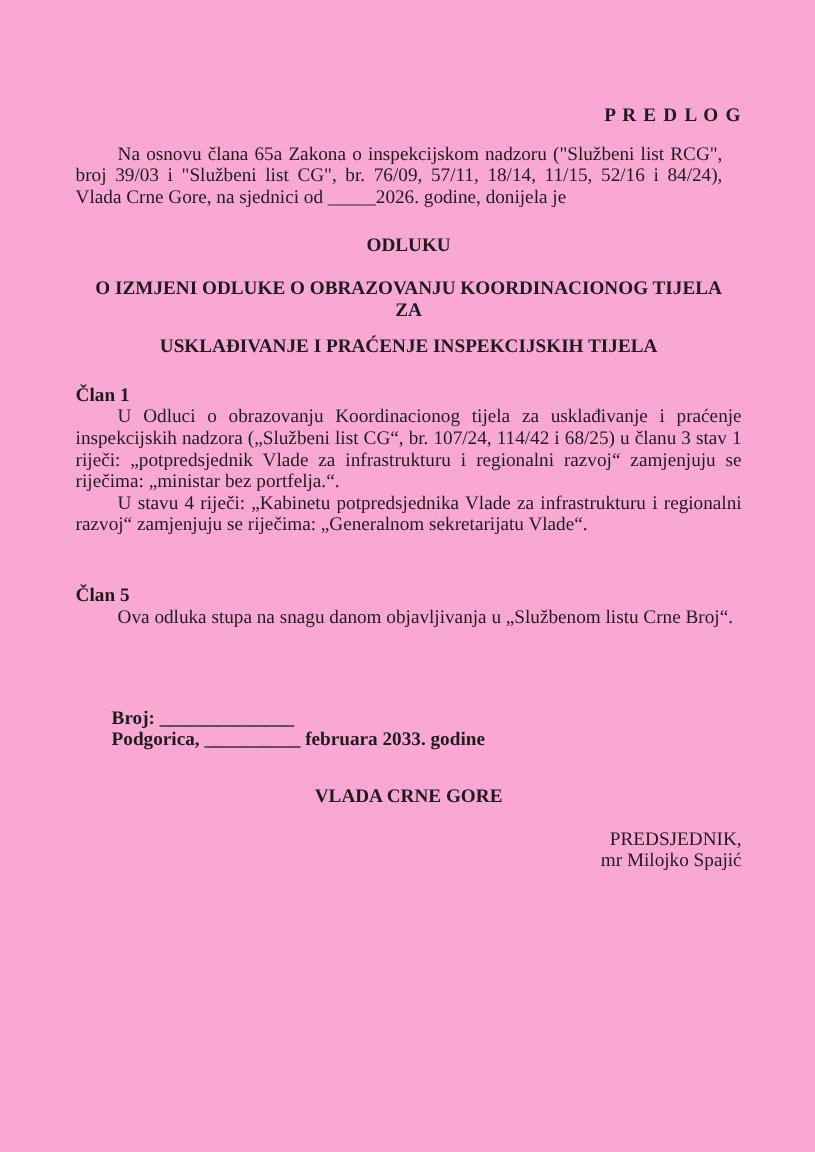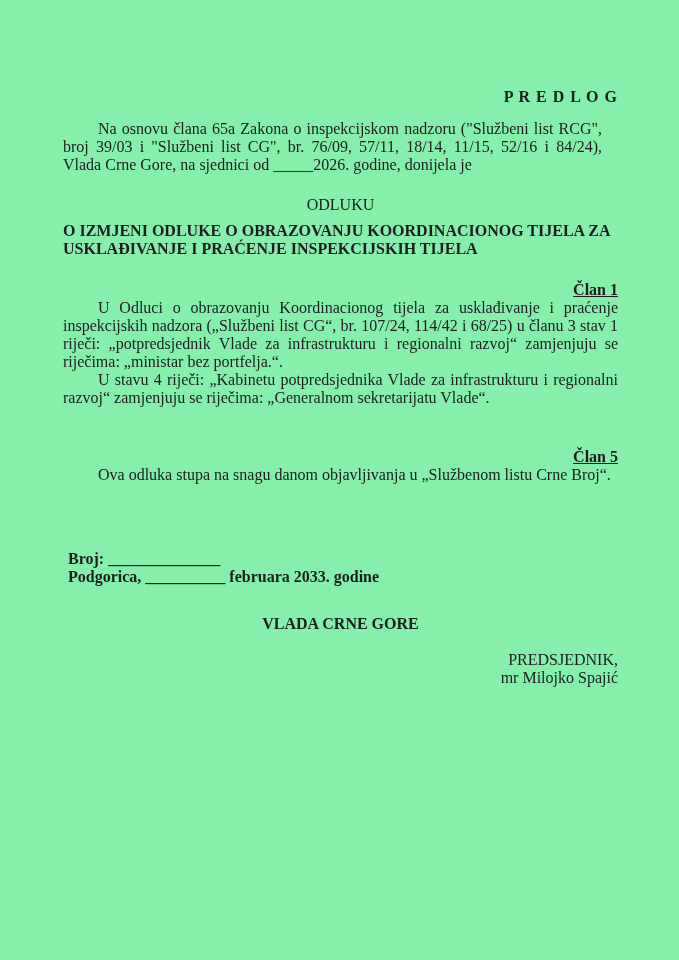--- a/index.html
+++ b/index.html
@@ -4,21 +4,21 @@
 <style>
   html, body {
     margin: 0;
     padding: 0;
     background: #ffffff;
   }
   .page {
     position: relative;
     width: 679px;
     height: 960px;
-    background: #86efac;
+    background: #f9a8d4;
     font-family: "Liberation Serif", "DejaVu Serif", serif;
     font-size: 16px;
     line-height: 18px;
     color: #1c1c1c;
     box-sizing: border-box;
     padding: 88px 61px 0 63px;
     overflow: hidden;
   }
   .predlog {
     text-align: right;
@@ -26,44 +26,44 @@
     letter-spacing: 1px;
     margin: 0 0 14px 0;
   }
   .intro {
     text-align: justify;
     text-indent: 35px;
     margin: 0 16px 22px 0;
   }
   .decision-title {
     text-align: center;
-    font-weight: normal;
-    margin: 8px;
+    font-weight: bold;
+    margin: 18px;
   }
   .decision-subtitle {
+    text-align: center;
     font-weight: bold;
-    margin: 0;
+    margin: 12px;
   }
   .article-heading {
-    text-align: right;
+    text-align: left;
     font-weight: bold;
     margin: 23px 0 0 0;
-    text-decoration: underline;
   }
   .article-heading.art2 {
     margin-top: 41px;
   }
   .body-para {
     text-align: justify;
     text-indent: 35px;
     margin: 0;
   }
   .footer-block {
     font-weight: bold;
-    margin: 66px 0 0 5px;
+    margin: 66px 0 0 30px;
   }
   .footer-line {
     margin: 0;
   }
   .issuer {
     text-align: center;
     font-weight: bold;
     margin: 29px 0 0 0;
   }
   .signature {

